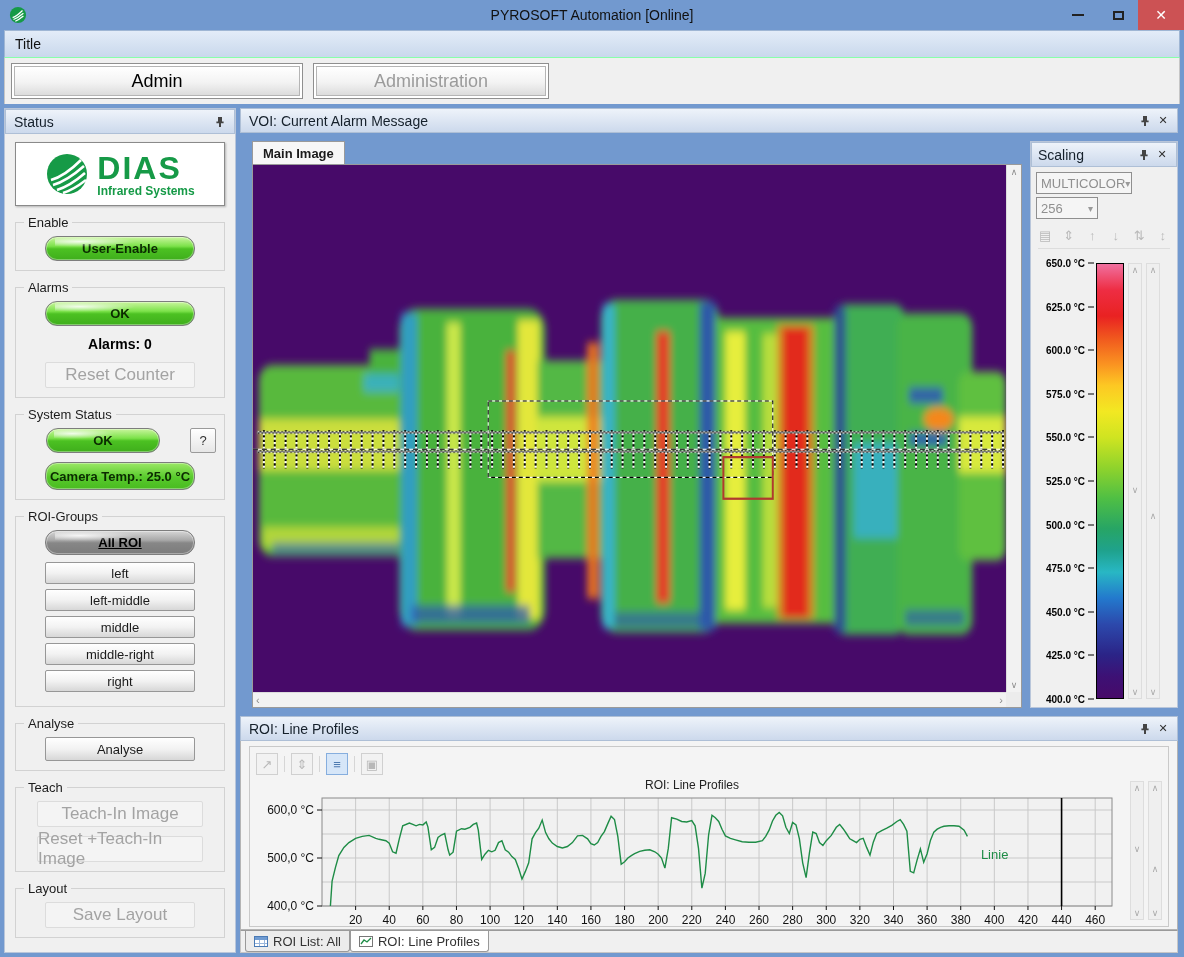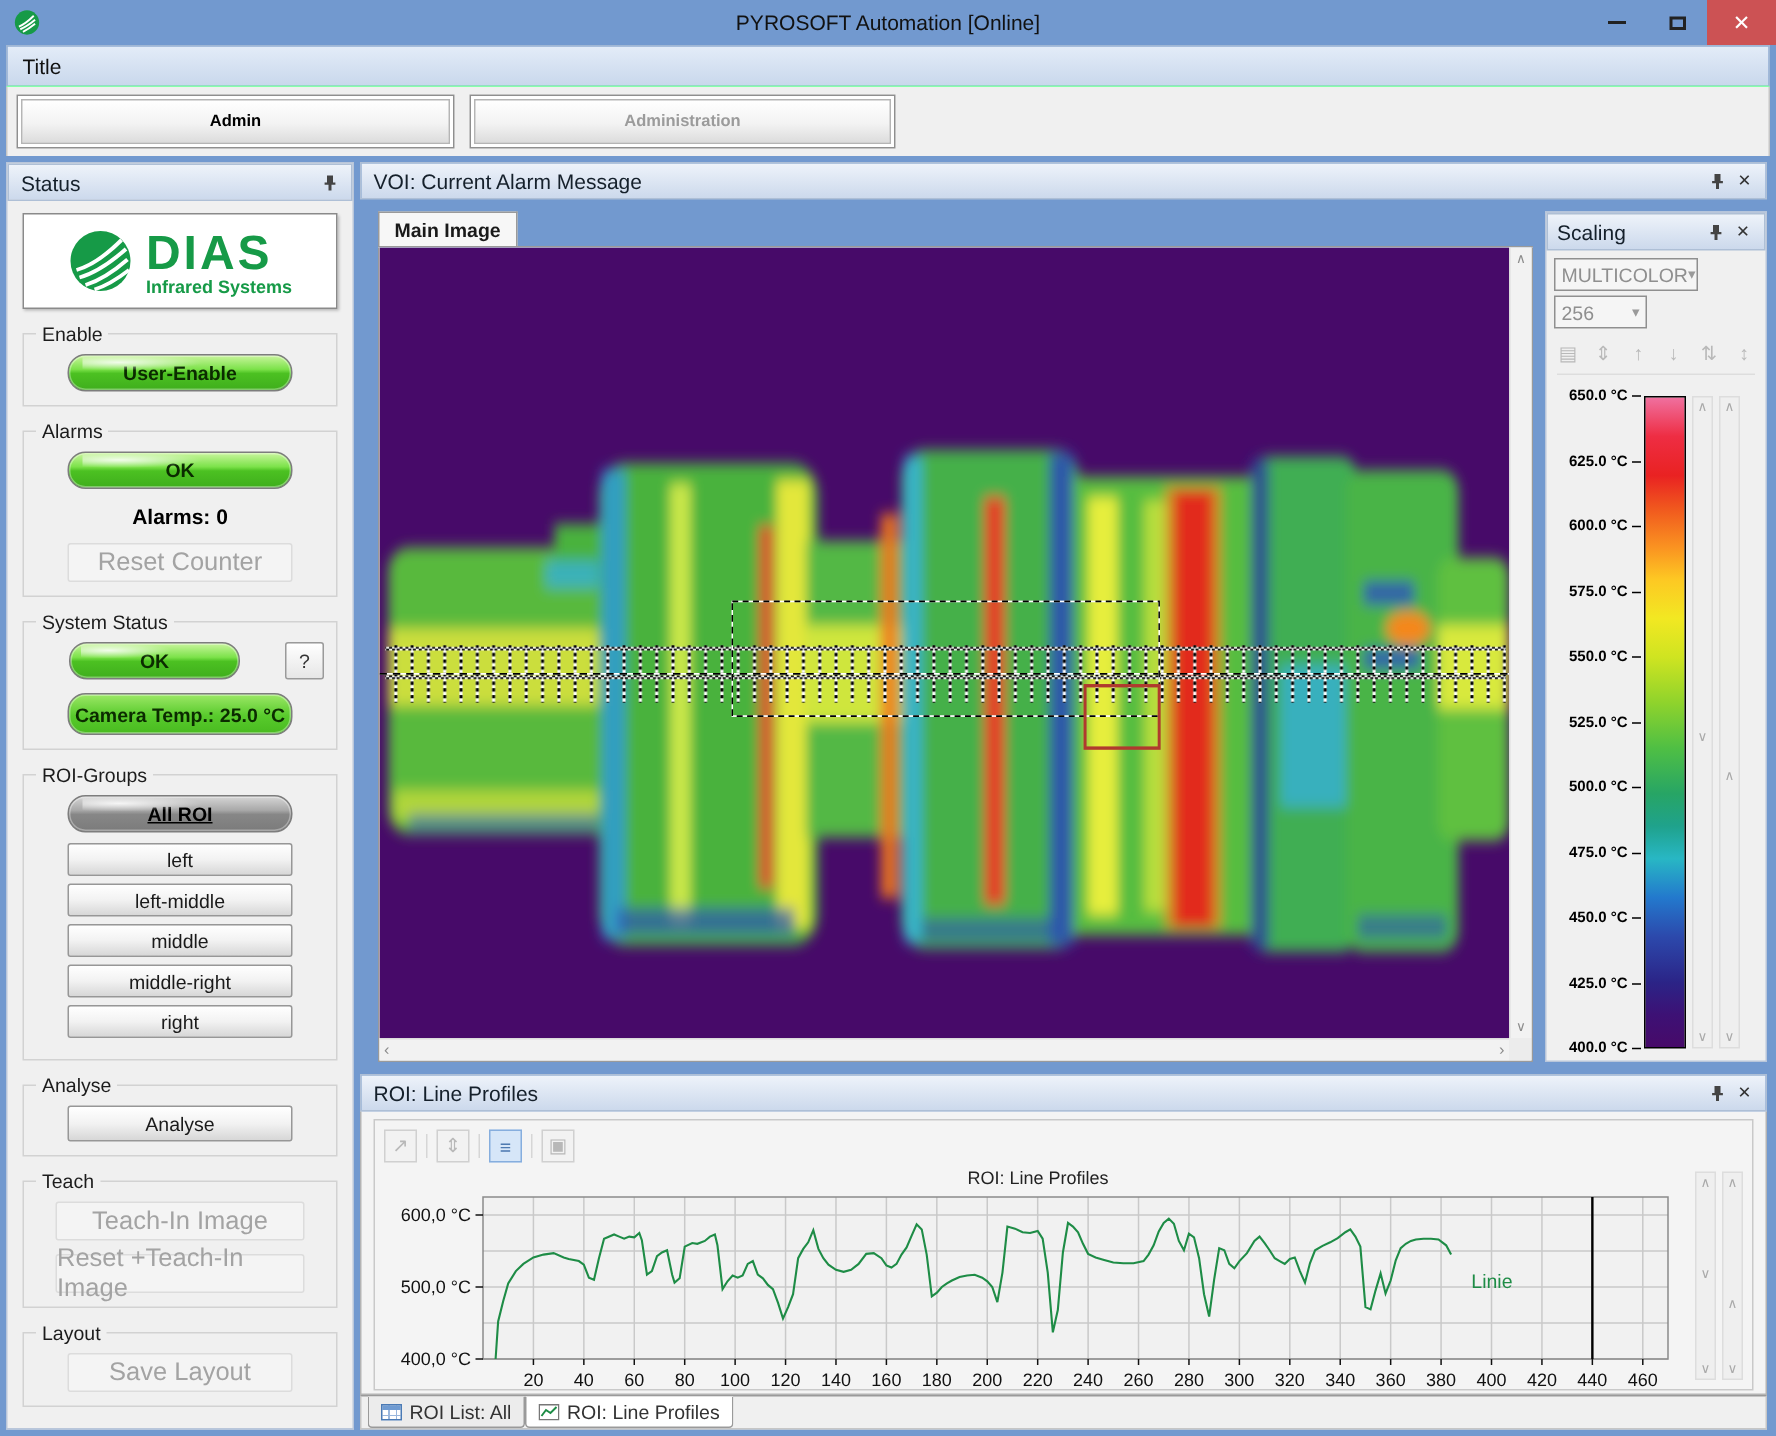--- a/index.html
+++ b/index.html
@@ -13,24 +13,24 @@
   .win-controls { margin-left:auto; display:flex; align-items:stretch; height:30px; z-index:2; }
   .win-btn { width:40px; display:flex; align-items:center; justify-content:center; color:#1a1a1a; cursor:default; }
   .win-btn .minus { width:12px; height:2px; background:#222; }
   .win-btn .maxbox { width:11px; height:9px; border:2px solid #222; }
   .win-close { width:46px; background:#cc5254; color:#fff; font-size:14px; display:flex; align-items:center; justify-content:center; }
 
   .title-strip { height:28px; margin:0 4px; background:linear-gradient(180deg,#e3ecf8,#c9d8ec); border:1px solid #9fb6d4; border-bottom-color:#8fa; display:flex; align-items:center; padding-left:10px; font-size:14px; color:#111; }
 
   .ribbon { height:46px; margin:0 4px; background:#f0f0f0; border-left:1px solid #c6c6c6; border-right:1px solid #c6c6c6; display:flex; gap:10px; padding:5px 6px; }
   .ribbon-well { border:1px solid #8f8f8f; background:#fff; padding:2px; display:flex; }
-  .ribbon-btn { flex:1; border:1px solid #b5b5b5; background:linear-gradient(180deg,#ffffff,#f3f3f3 55%,#dcdcdc); display:flex; align-items:center; justify-content:center; font-weight:700; font-size:11px; }
+  .ribbon-btn { flex:1; border:1px solid #b5b5b5; background:linear-gradient(180deg,#ffffff,#f3f3f3 55%,#dcdcdc); display:flex; align-items:center; justify-content:center; font-weight:400; font-size:18px; }
   .ribbon-btn.active { color:#000; }
   .ribbon-btn.inactive { color:#9b9b9b; }
-  .well-admin { width:292px; } .well-template { flex:1; } .well-admin-istration { width:284px; }
+  .well-admin { width:292px; } .well-template { flex:1; } .well-admin-istration { width:236px; }
 
   
   .main-row { display:flex; margin:4px 6px 4px 4px; height:845px; gap:4px; }
   .sidebar { width:232px; background:#f0f0f0; border:1px solid #b9c6da; display:flex; flex-direction:column; }
   .main-col { flex:1; display:flex; flex-direction:column; }
 
   .panel-header { height:25px; background:linear-gradient(180deg,#eef3fa,#ccd9ec); border:1px solid #aebfd6; display:flex; align-items:center; padding:0 6px 0 8px; font-size:14px; color:#15202b; }
   .panel-header .sp { flex:1; }
   .hdr-ico { width:16px; height:16px; display:flex; align-items:center; justify-content:center; color:#333; font-size:11px; margin-left:2px; }
 

